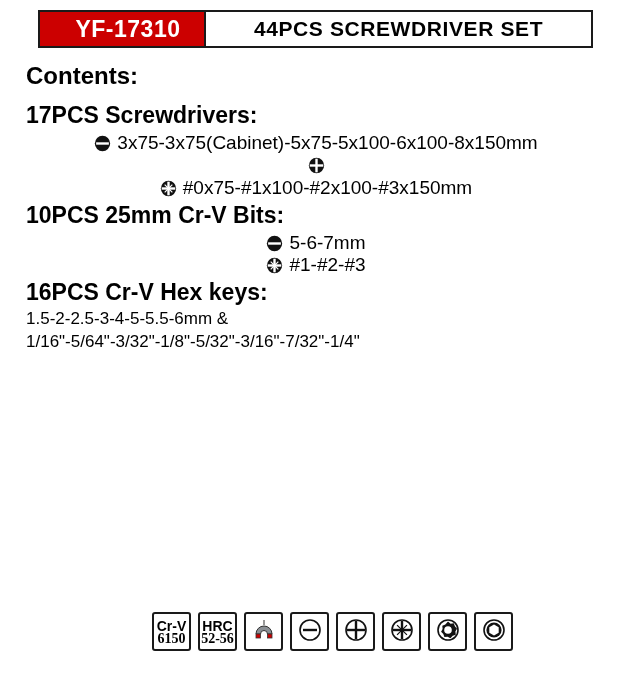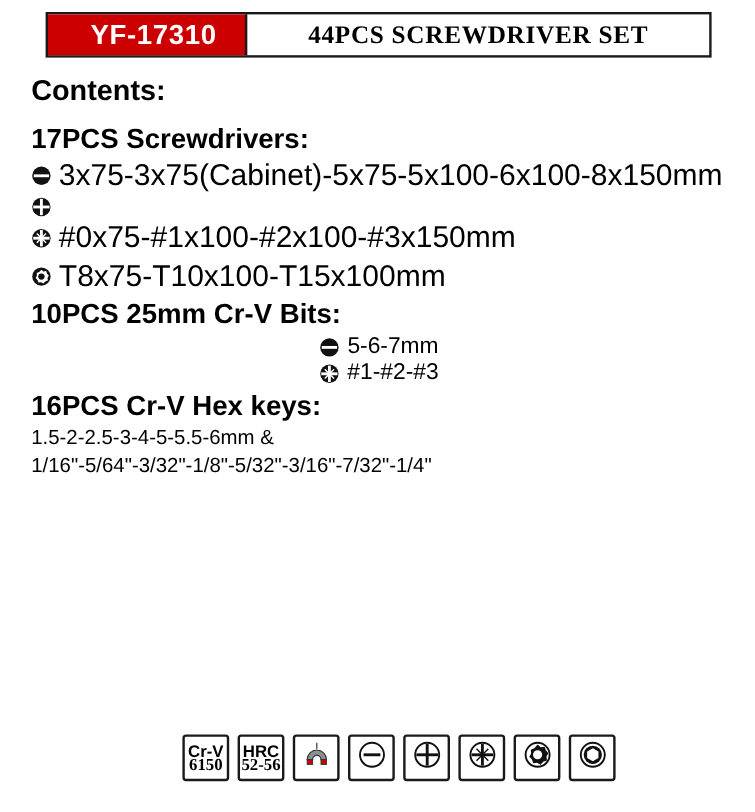--- a/index.html
+++ b/index.html
@@ -43,21 +43,20 @@
     color: #ffffff;
     font-size: 23px;
     font-weight: bold;
     letter-spacing: 0.5px;
   }
   .title-cell {
     flex: 1;
     display: flex;
     align-items: center;
     justify-content: center;
-    font-family: Liberation Serif, serif;
   }
   .title-cell span {
     font-size: 21px;
     font-weight: bold;
     letter-spacing: 0.6px;
   }
 
   
   .contents {
     position: absolute;
@@ -72,23 +71,24 @@
   }
   .section-head {
     font-size: 23px;
     font-weight: bold;
     margin-top: 1px;
     margin-bottom: 1px;
   }
   .line {
     display: flex;
     align-items: center;
-    font-size: 25px;
+    font-size: 19px;
     margin: 3px 0;
     white-space: nowrap;
+    justify-content: center;
   }
   .line .txt {
     margin-left: 6px;
   }
 
   
   .bits-row {
     display: flex;
     align-items: center;
     font-size: 19px;
@@ -209,30 +209,20 @@
         <rect x="2" y="8.6" width="16" height="2.8" fill="#fff"></rect>
         <g fill="#fff" transform="rotate(45 10 10)">
           <rect x="9.3" y="3.6" width="1.4" height="12.8"></rect>
           <rect x="3.6" y="9.3" width="12.8" height="1.4"></rect>
         </g>
       </svg>
     </span>
     <span class="txt">#0x75-#1x100-#2x100-#3x150mm</span>
   </div>
 
-  <div class="line">
-    <span class="glyph">
-      <svg width="17" height="17" viewBox="0 0 20 20">
-        <circle cx="10" cy="10" r="9" fill="#111"></circle>
-        <path fill="#fff" d="M10 3.2 L12.1 5.0 L14.7 4.6 L15.6 7.1 L17.3 9.0 L16.0 11.3 L16.3 13.9 L13.8 14.8 L12.0 16.7 L9.7 15.5 L7.1 15.7 L6.2 13.3 L4.4 11.4 L5.6 9.1 L5.4 6.5 L7.8 5.6 Z"></path>
-        <circle cx="10" cy="10" r="3.1" fill="#111"></circle>
-      </svg>
-    </span>
-    <span class="txt">T8x75-T10x100-T15x100mm</span>
-  </div>
 
   <div class="section-head">10PCS 25mm Cr-V Bits:</div>
 
   <div class="bits-row">
     <span class="bits-group">
       <span class="glyph">
         <svg width="17" height="17" viewBox="0 0 20 20">
           <circle cx="10" cy="10" r="9" fill="#111"></circle>
           <rect x="2.5" y="8.6" width="15" height="2.8" fill="#fff"></rect>
         </svg>

